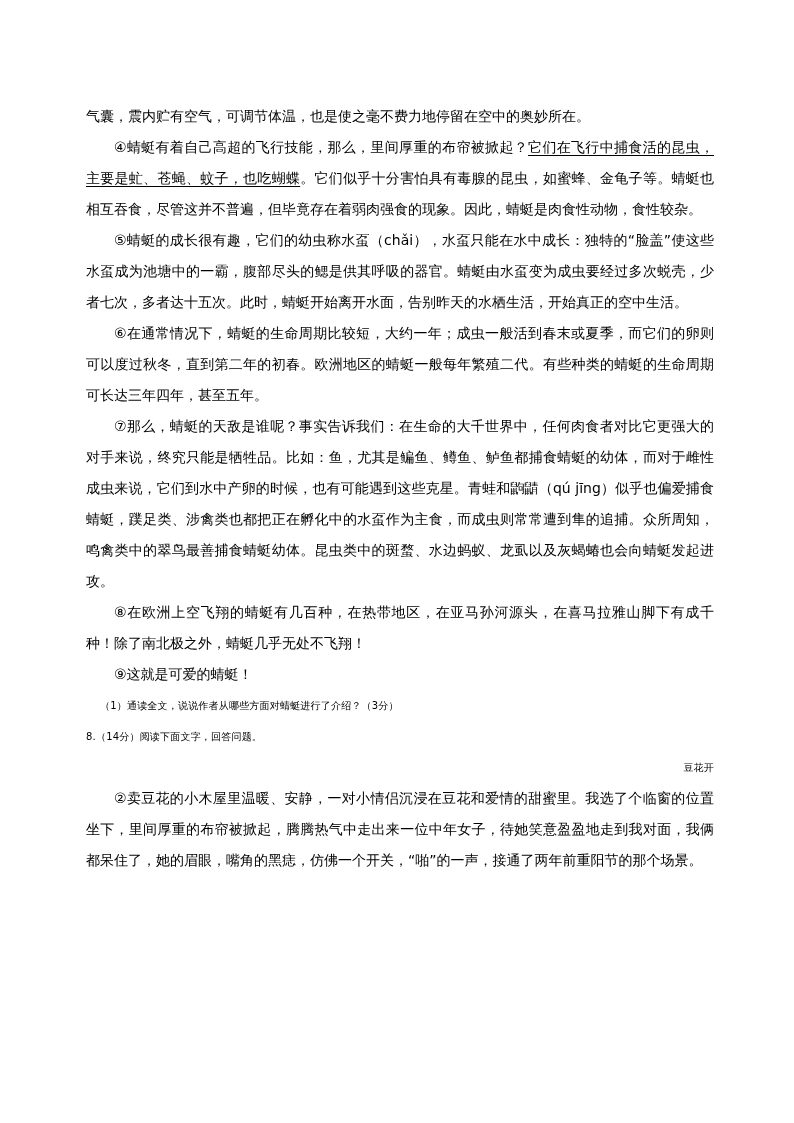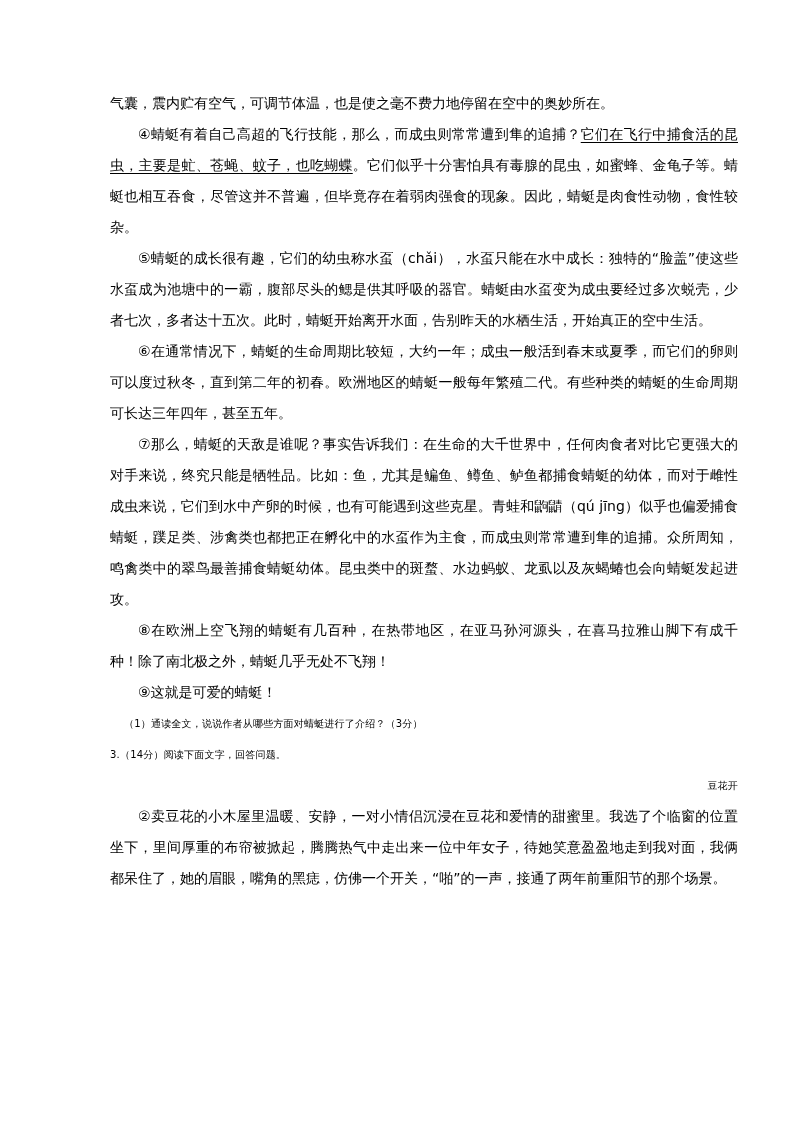--- a/index.html
+++ b/index.html
@@ -1,47 +1,47 @@
 <!DOCTYPE html>
 <html><head>
 <meta charset="utf-8">
 <style>
   html, body { margin:0; padding:0; background:#ffffff; }
   body { width:794px; height:1123px; position:relative; overflow:hidden;
          font-family:"DejaVu Sans", "Liberation Sans", sans-serif; color:#000; }
-  .page { position:absolute; left:86px; top:88px; width:628px;margin-left:24px; }
+  .page { position:absolute; left:86px; top:101px; width:628px; }
   .line { font-size:10px; line-height:31px; height:31px; white-space:nowrap; letter-spacing:0.2px; }
   .indent { padding-left:28px; }
   .q { padding-left:14px; }
   .center { text-align:right; }
   .u { text-decoration:underline; text-underline-offset:3px; }
   .para { margin:0; }
   .wrap { font-size:14px; line-height:31px; text-align:justify; text-align-last:left; }
   .wrap.indent { padding-left:0; text-indent:28px; }
 </style>
 </head>
 <body>
 
 <div class="page">
 
   <p class="para wrap">气囊，震内贮有空气，可调节体温，也是使之毫不费力地停留在空中的奥妙所在。</p>
 
-  <p class="para wrap indent"><span>④蜻蜓有着自己高超的飞行技能，那么，而成虫则常常遭到隼的追捕？</span><span class="u">它们在飞行中捕食活的昆虫，主要是虻、苍蝇、蚊子，也吃蝴蝶</span><span>。它们似乎十分害怕具有毒腺的昆虫，如蜜蜂、金龟子等。蜻蜓也相互吞食，尽管这并不普遍，但毕竟存在着弱肉强食的现象。因此，蜻蜓是肉食性动物，食性较杂。</span></p>
+  <p class="para wrap indent"><span>④蜻蜓有着自己高超的飞行技能，那么，里间厚重的布帘被掀起？</span><span class="u">它们在飞行中捕食活的昆虫，主要是虻、苍蝇、蚊子，也吃蝴蝶</span><span>。它们似乎十分害怕具有毒腺的昆虫，如蜜蜂、金龟子等。蜻蜓也相互吞食，尽管这并不普遍，但毕竟存在着弱肉强食的现象。因此，蜻蜓是肉食性动物，食性较杂。</span></p>
 
   <p class="para wrap indent">⑤蜻蜓的成长很有趣，它们的幼虫称水虿（chǎi），水虿只能在水中成长：独特的“脸盖”使这些水虿成为池塘中的一霸，腹部尽头的鳃是供其呼吸的器官。蜻蜓由水虿变为成虫要经过多次蜕壳，少者七次，多者达十五次。此时，蜻蜓开始离开水面，告别昨天的水栖生活，开始真正的空中生活。</p>
 
   <p class="para wrap indent">⑥在通常情况下，蜻蜓的生命周期比较短，大约一年；成虫一般活到春末或夏季，而它们的卵则可以度过秋冬，直到第二年的初春。欧洲地区的蜻蜓一般每年繁殖二代。有些种类的蜻蜓的生命周期可长达三年四年，甚至五年。</p>
 
   <p class="para wrap indent">⑦那么，蜻蜓的天敌是谁呢？事实告诉我们：在生命的大千世界中，任何肉食者对比它更强大的对手来说，终究只能是牺牲品。比如：鱼，尤其是鳊鱼、鳟鱼、鲈鱼都捕食蜻蜓的幼体，而对于雌性成虫来说，它们到水中产卵的时候，也有可能遇到这些克星。青蛙和鼩鼱（qú jīng）似乎也偏爱捕食蜻蜓，蹼足类、涉禽类也都把正在孵化中的水虿作为主食，而成虫则常常遭到隼的追捕。众所周知，鸣禽类中的翠鸟最善捕食蜻蜓幼体。昆虫类中的斑蝥、水边蚂蚁、龙虱以及灰蝎蝽也会向蜻蜓发起进攻。</p>
 
   <p class="para wrap indent">⑧在欧洲上空飞翔的蜻蜓有几百种，在热带地区，在亚马孙河源头，在喜马拉雅山脚下有成千种！除了南北极之外，蜻蜓几乎无处不飞翔！</p>
 
   <p class="para wrap indent">⑨这就是可爱的蜻蜓！</p>
 
   <div class="line q">（1）通读全文，说说作者从哪些方面对蜻蜓进行了介绍？（3分）</div>
 
-  <div class="line">3.（14分）阅读下面文字，回答问题。</div>
+  <div class="line">8.（14分）阅读下面文字，回答问题。</div>
   <div class="line center">豆花开</div>
 
 
   <p class="para wrap indent">②卖豆花的小木屋里温暖、安静，一对小情侣沉浸在豆花和爱情的甜蜜里。我选了个临窗的位置坐下，里间厚重的布帘被掀起，腾腾热气中走出来一位中年女子，待她笑意盈盈地走到我对面，我俩都呆住了，她的眉眼，嘴角的黑痣，仿佛一个开关，“啪”的一声，接通了两年前重阳节的那个场景。</p>
 
 </div>
 
 </body></html>

